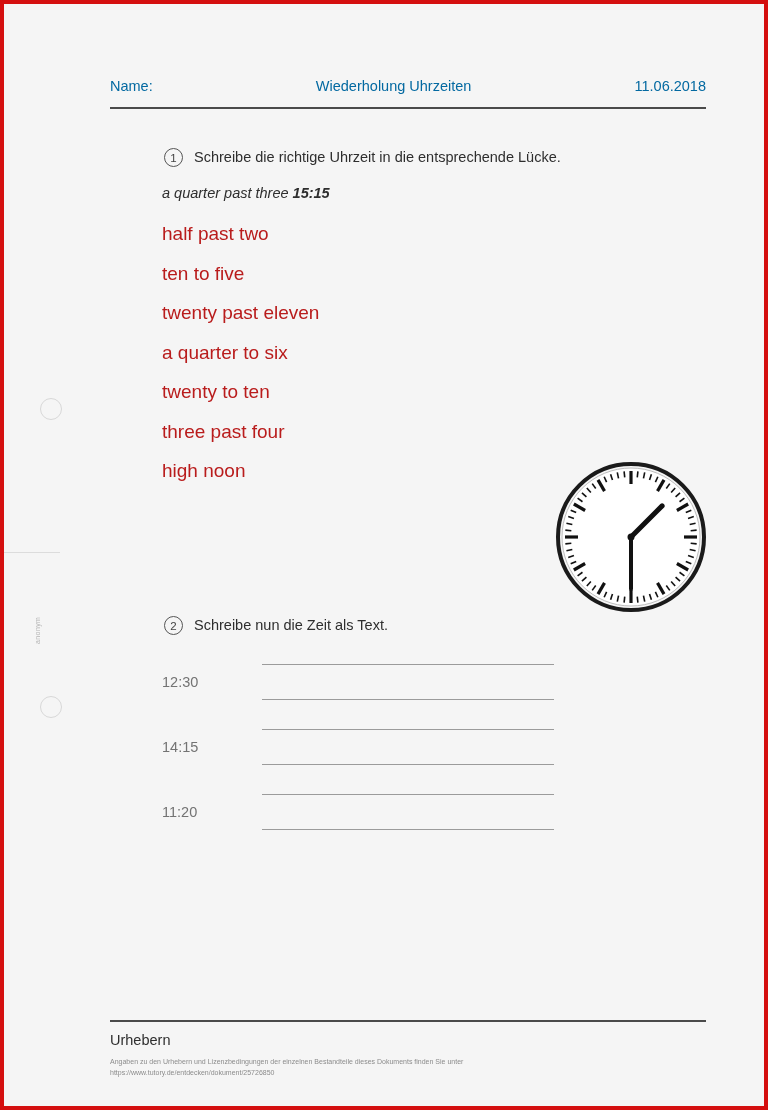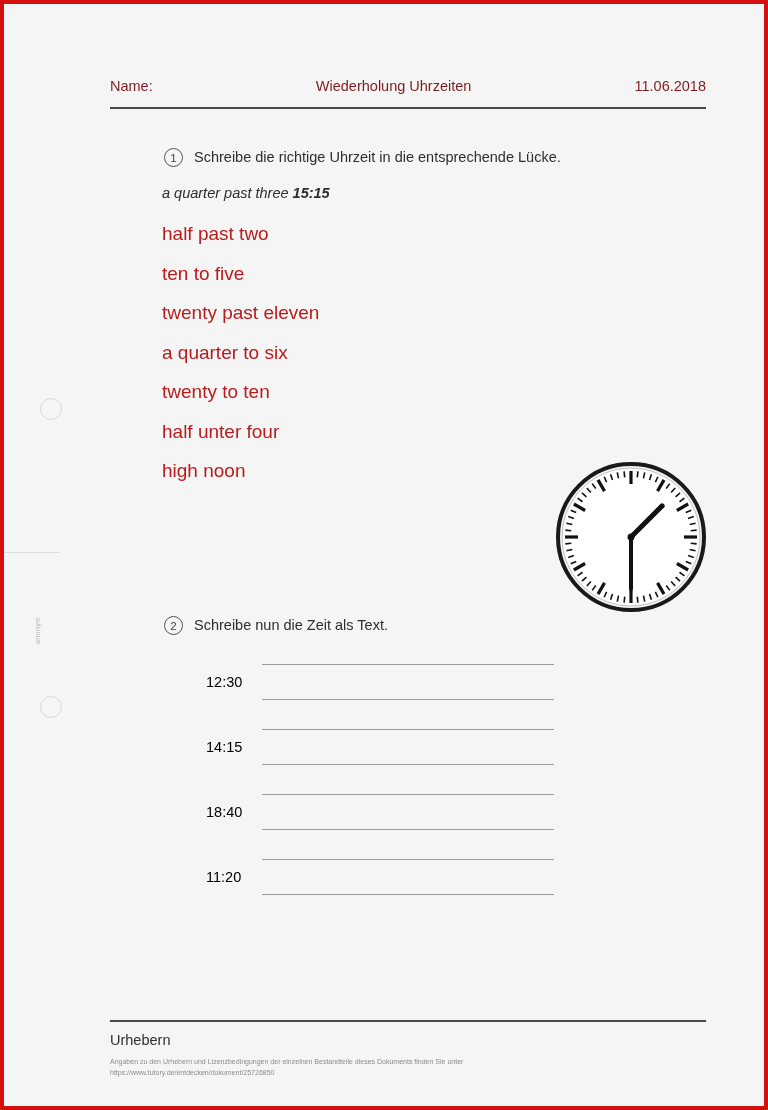--- a/index.html
+++ b/index.html
@@ -73,21 +73,21 @@
   
   #header {
     position: absolute;
     left: 106px;
     top: 74px;
     width: 596px;
     display: flex;
     justify-content: space-between;
     align-items: baseline;
     font-size: 14.5px;
-    color: #7f1d1d;
+    color: #0369a1;
   }
   #header-title { flex: 0 0 auto; }
   #header-name  { flex: 0 0 auto; }
   #header-date  { flex: 0 0 auto; }
 
   #header-rule {
     position: absolute;
     left: 106px;
     top: 103px;
     width: 596px;
@@ -167,22 +167,21 @@
   }
   .answer-row {
     position: relative;
     height: 65px;
   }
   .answer-time {
     position: absolute;
     left: 0;
     top: 22px;
     font-size: 14.5px;
-    color: #000000;
-    margin-left: 44px;
+    color: #737373;
   }
   .answer-line {
     position: absolute;
     left: 100px;
     width: 292px;
     height: 1px;
     background: #9b9b9b;
   }
   .answer-line.line-a { top: 12px; }
   .answer-line.line-b { top: 47px; }
@@ -239,21 +238,21 @@
     <div id="example-line">
       <span>a quarter past three </span><span class="ex-time">15:15</span>
     </div>
 
     <div id="phrase-list">
       <div class="phrase-item">half past two</div>
       <div class="phrase-item">ten to five</div>
       <div class="phrase-item">twenty past eleven</div>
       <div class="phrase-item">a quarter to six</div>
       <div class="phrase-item">twenty to ten</div>
-      <div class="phrase-item">half unter four</div>
+      <div class="phrase-item">three past four</div>
       <div class="phrase-item">high noon</div>
     </div>
 
     <svg id="clock" viewBox="0 0 152 152">
       <circle cx="76" cy="76" r="73" fill="none" stroke="#1a1a1a" stroke-width="4"></circle>
       <circle cx="76" cy="76" r="69" fill="#ffffff" stroke="#bdbdbd" stroke-width="1"></circle>
       <g id="clock-ticks" stroke="#111111" stroke-linecap="butt">
           <line x1="76.00" y1="23.00" x2="76.00" y2="10.00" stroke-width="3.2"></line>
           <line x1="82.27" y1="16.33" x2="82.90" y2="10.36" stroke-width="1.6"></line>
           <line x1="88.47" y1="17.31" x2="89.72" y2="11.44" stroke-width="1.6"></line>
@@ -330,25 +329,20 @@
         <span class="answer-time">12:30</span>
         <div class="answer-line line-a"></div>
         <div class="answer-line line-b"></div>
       </div>
       <div class="answer-row">
         <span class="answer-time">14:15</span>
         <div class="answer-line line-a"></div>
         <div class="answer-line line-b"></div>
       </div>
       <div class="answer-row">
-        <span class="answer-time">18:40</span>
-        <div class="answer-line line-a"></div>
-        <div class="answer-line line-b"></div>
-      </div>
-      <div class="answer-row">
         <span class="answer-time">11:20</span>
         <div class="answer-line line-a"></div>
         <div class="answer-line line-b"></div>
       </div>
     </div>
 
     <div id="footer-rule"></div>
     <div id="footer-subject">Urhebern</div>
     <div id="footer-legal">
       <div>Angaben zu den Urhebern und Lizenzbedingungen der einzelnen Bestandteile dieses Dokuments finden Sie unter</div>

